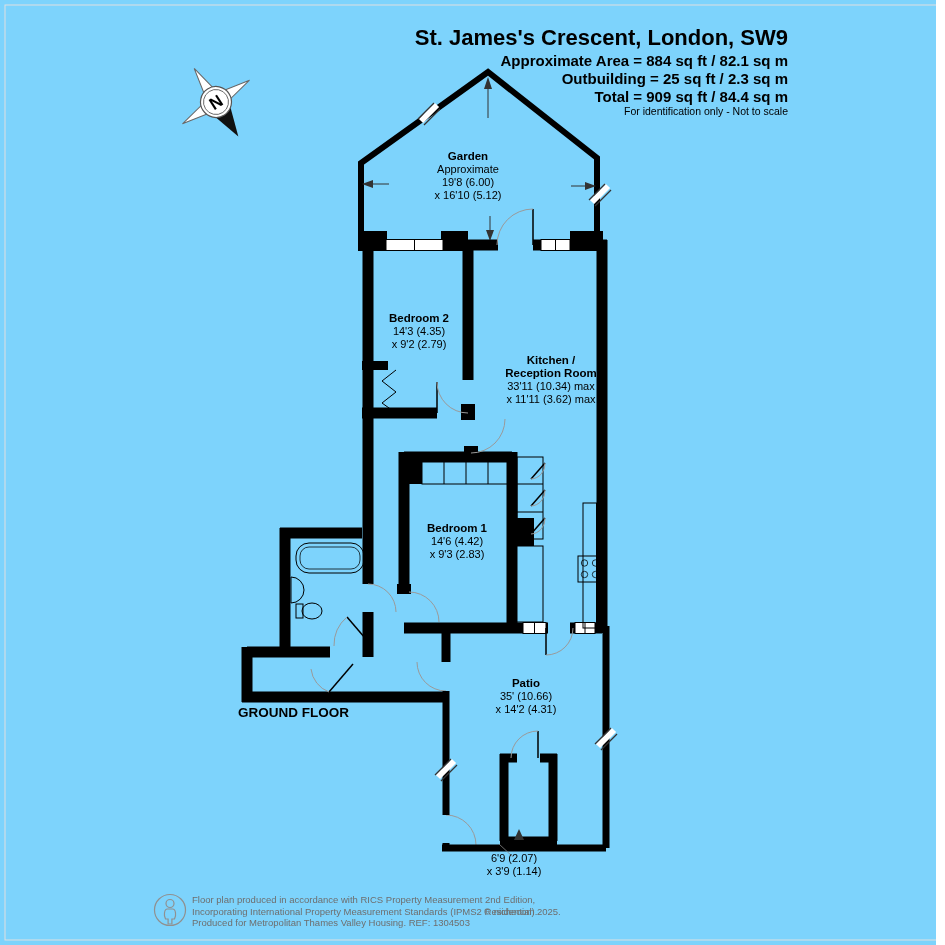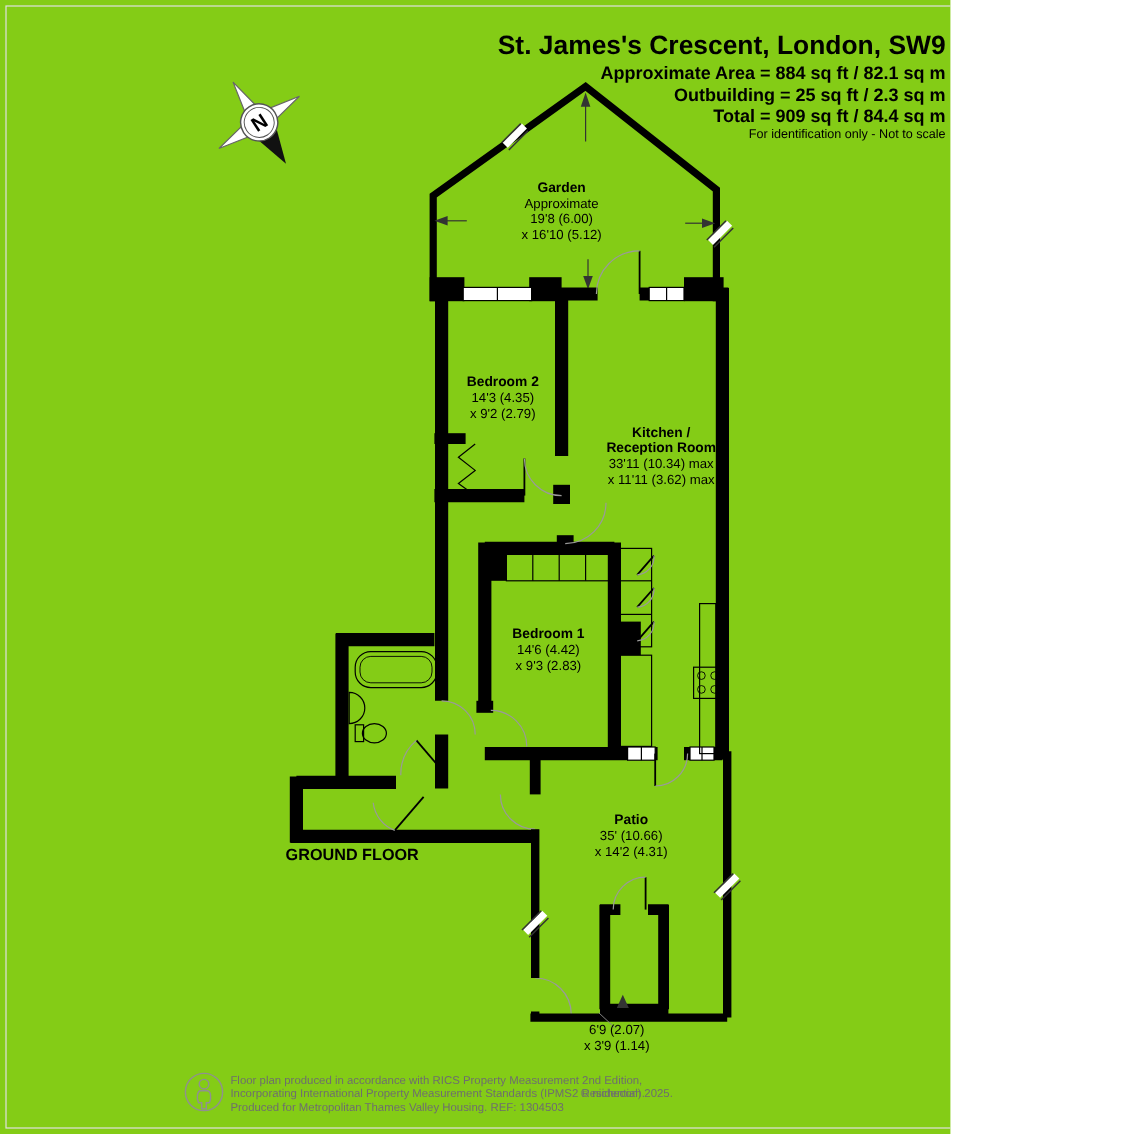--- a/index.html
+++ b/index.html
@@ -1,16 +1,16 @@
 <!DOCTYPE html>
 <html><head>
 <meta charset="utf-8">
 <style>
   html,body{margin:0;padding:0;background:#ffffff;}
-  .page{width:792px;height:945px;position:relative;background:#84cc16;overflow:hidden;text-align:center;}
+  .page{width:936px;height:945px;position:relative;background:#7dd3fc;overflow:hidden;text-align:center;}
   svg{display:block;}
   text{fill:#000;}
   .t-title{font:bold 22px "Liberation Sans",sans-serif;}
   .t-area{font:bold 15px "Liberation Sans",sans-serif;}
   .t-note{font:10.5px "Liberation Sans",sans-serif;}
   .t-room{font:bold 11.5px "Liberation Sans",sans-serif;}
   .t-dim{font:11px "Liberation Sans",sans-serif;}
   .t-floor{font:bold 13.5px "Liberation Sans",sans-serif;}
   .t-foot{font:9.5px "Liberation Sans",sans-serif;fill:#6e6e6e;}
   .t-n{font:bold 17px "Liberation Sans",sans-serif;}

